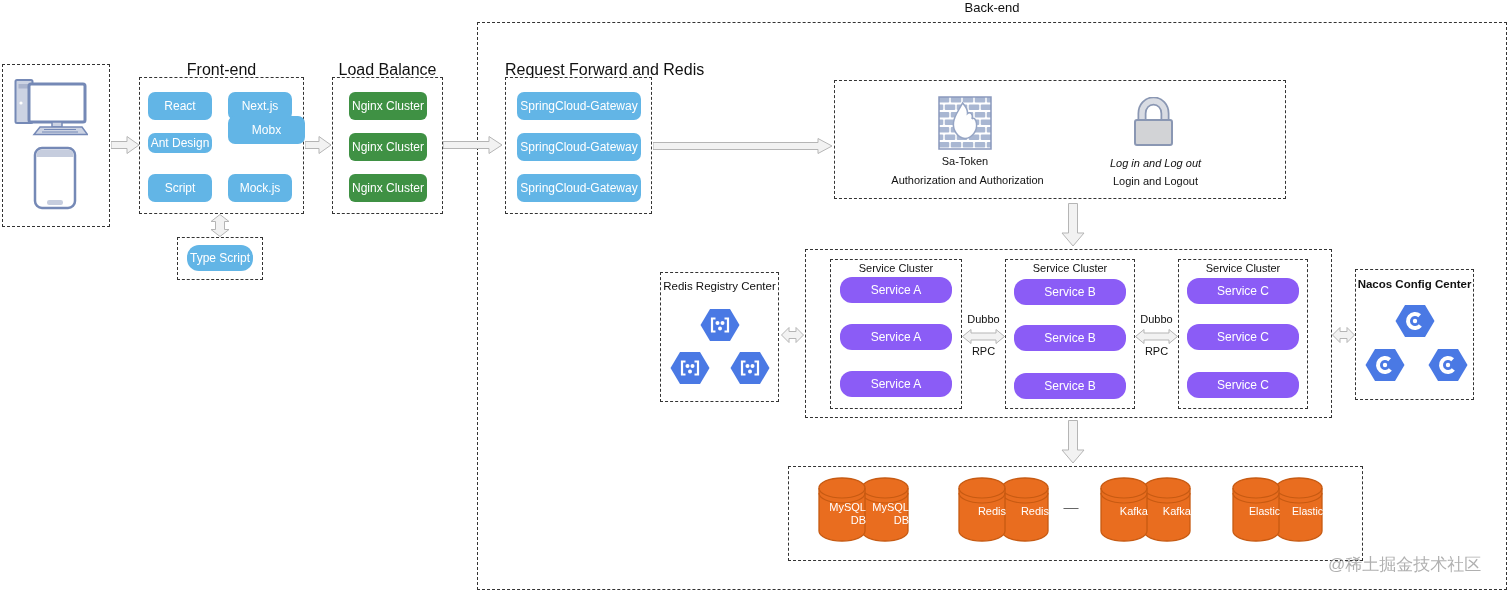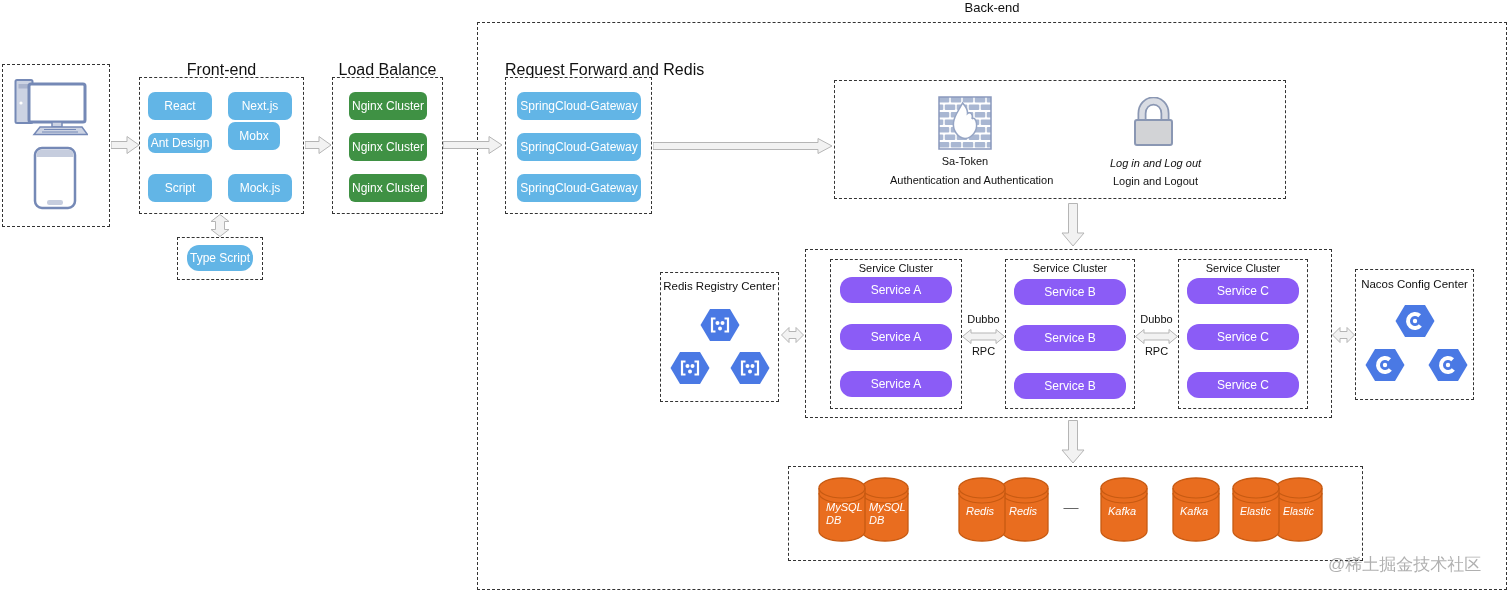--- a/index.html
+++ b/index.html
@@ -13,22 +13,22 @@
   .btn-blue{background:#62b5e6;border-radius:7px;}
   .btn-green{background:#3f9144;border-radius:6px;}
   .btn-dark{background:#8b5cf6;border-radius:12px;}
   .arrow{position:absolute;}
   .arrow polygon,.arrow path{fill:#f2f2f2;stroke:#b5b5b5;stroke-width:1;}
   .icon{position:absolute;}
   .cylgroup{position:absolute;display:flex;}
   .cyl{position:relative;width:48px;height:65px;}
   .cyl + .cyl{margin-left:-5px;z-index:0;}
   .cyl:first-child{z-index:1;}
-  .cyl .lbl{position:absolute;top:24px;left:8px;width:100%;text-align:left;color:#fff;
-            font-size:11px;line-height:1.15;font-style:italic;}
+  .cyl .lbl{position:absolute;top:24px;left:0;width:100%;text-align:right;color:#fff;
+            font-size:11px;line-height:1.15;}
   .watermark{position:absolute;font-size:17px;color:rgba(150,150,150,0.75);white-space:nowrap;}
 </style>
 </head>
 <body>
 
 <div class="canvas">
 
   <div class="stitle" style="left:477px;top:0px;width:1030px;font-size:13px;">Back-end</div>
   <div class="dbox" style="left:477px;top:22px;width:1030px;height:568px;"></div>
 
@@ -51,21 +51,21 @@
 
   <svg class="arrow" style="left:111px;top:136px;" width="29" height="18" viewBox="0 0 29 18">
     <polygon points="0,5.5 16,5.5 16,0.5 28,9 16,17.5 16,12.5 0,12.5"></polygon>
   </svg>
 
   <div class="stitle" style="left:139px;top:61px;width:165px;">Front-end</div>
   <div class="dbox" style="left:139px;top:77px;width:165px;height:137px;"></div>
   <div class="btn btn-blue" style="left:148px;top:92px;width:64px;height:28px;">React</div>
   <div class="btn btn-blue" style="left:228px;top:92px;width:64px;height:28px;">Next.js</div>
   <div class="btn btn-blue" style="left:148px;top:133px;width:64px;height:20px;">Ant Design</div>
-  <div class="btn btn-blue" style="left:228px;top:122px;width:52px;height:28px;">Mobx</div>
+  <div class="btn btn-blue" style="left:228px;top:116px;width:77px;height:28px;">Mobx</div>
   <div class="btn btn-blue" style="left:148px;top:174px;width:64px;height:28px;">Script</div>
   <div class="btn btn-blue" style="left:228px;top:174px;width:64px;height:28px;">Mock.js</div>
 
   <svg class="arrow" style="left:210px;top:214px;" width="20" height="23" viewBox="0 0 20 23">
     <polygon points="10,0.5 19,7.5 14.5,7.5 14.5,15.5 19,15.5 10,22.5 1,15.5 5.5,15.5 5.5,7.5 1,7.5"></polygon>
   </svg>
   <div class="dbox" style="left:177px;top:237px;width:86px;height:43px;"></div>
   <div class="btn btn-blue" style="left:187px;top:245px;width:66px;height:26px;border-radius:12px;">Type Script</div>
 
   <svg class="arrow" style="left:305px;top:136px;" width="27" height="18" viewBox="0 0 27 18">
@@ -100,21 +100,21 @@
         <rect x="0.75" y="1" width="10.5" height="5.5" rx="1" fill="#a9b7d2"></rect>
         <rect x="-5.25" y="8.5" width="10.5" height="5.5" rx="1" fill="#a9b7d2"></rect>
         <rect x="6.75" y="8.5" width="10.5" height="5.5" rx="1" fill="#a9b7d2"></rect>
       </pattern>
     </defs>
     <rect x="1" y="1" width="52" height="52" fill="url(#bricks)" stroke="#8a99bd" stroke-width="1.5"></rect>
     <path d="M24.5 7 C21 14.5 16.5 18.5 15.5 26.5 C14.5 34.5 20 42 27 42.5 C34 42 39.5 35 38.5 27.5
              C38 23.5 36 21 34 23 C35.5 18.5 32 15 29.5 17.5 C30 13 27 10 24.5 7 Z" fill="#ffffff" stroke="#96a5c4" stroke-width="1.5"></path>
   </svg>
   <div class="caption" style="left:900px;top:155px;width:130px;">Sa-Token</div>
-  <div class="caption" style="left:890px;top:174px;width:155px;">Authentication and Authentication</div>
+  <div class="caption" style="left:890px;top:174px;width:155px;">Authorization and Authorization</div>
   <svg class="icon" style="left:1127px;top:97px;" width="53" height="52" viewBox="0 0 53 52">
     <path d="M15 25 V16.5 C15 9.3 20 4 26.5 4 C33 4 38 9.3 38 16.5 V25" fill="none" stroke="#8a97b3" stroke-width="9"></path>
     <path d="M15 25 V16.5 C15 9.3 20 4 26.5 4 C33 4 38 9.3 38 16.5 V25" fill="none" stroke="#d9dce3" stroke-width="5.5"></path>
     <rect x="8" y="23" width="37" height="25" rx="2" fill="#d2d3d6" stroke="#8a97b3" stroke-width="2"></rect>
   </svg>
   <div class="caption" style="left:1078px;top:157px;width:155px;font-style:italic;">Log in and Log out</div>
   <div class="caption" style="left:1078px;top:175px;width:155px;">Login and Logout</div>
 
   <svg class="arrow" style="left:1061px;top:203px;" width="24" height="44" viewBox="0 0 24 44">
     <polygon points="7.5,0.5 16.5,0.5 16.5,30 23,30 12,43 1,30 7.5,30"></polygon>
@@ -181,21 +181,21 @@
   <div class="caption" style="left:1180px;top:262px;width:126px;">Service Cluster</div>
   <div class="btn btn-dark" style="left:1187px;top:278px;width:112px;height:26px;">Service C</div>
   <div class="btn btn-dark" style="left:1187px;top:324px;width:112px;height:26px;">Service C</div>
   <div class="btn btn-dark" style="left:1187px;top:372px;width:112px;height:26px;">Service C</div>
 
   <svg class="arrow" style="left:1332px;top:327px;" width="23" height="16" viewBox="0 0 23 16">
     <polygon points="0.5,8 8,0.5 8,4.5 15,4.5 15,0.5 22.5,8 15,15.5 15,11.5 8,11.5 8,15.5"></polygon>
   </svg>
 
   <div class="dbox" style="left:1355px;top:269px;width:119px;height:131px;"></div>
-  <div class="caption" style="left:1357px;top:278px;width:115px;font-size:11.5px;">Nacos Config Center</div>
+  <div class="caption" style="left:1357px;top:278px;width:115px;font-size:11.5px;font-weight:bold;">Nacos Config Center</div>
   <svg class="icon" style="left:1395px;top:304px;" width="40" height="34" viewBox="0 0 40 34">
     <polygon points="10,1 30,1 39.5,17 30,33 10,33 0.5,17" fill="#4a79e4"></polygon>
     <circle cx="20" cy="17" r="7" fill="none" stroke="#ffffff" stroke-width="4" stroke-dasharray="33 11" transform="rotate(40 20 17)"></circle>
     <circle cx="20" cy="17" r="2.2" fill="#ffffff"></circle>
   </svg>
   <svg class="icon" style="left:1365px;top:348px;" width="40" height="34" viewBox="0 0 40 34">
     <polygon points="10,1 30,1 39.5,17 30,33 10,33 0.5,17" fill="#4a79e4"></polygon>
     <circle cx="20" cy="17" r="7" fill="none" stroke="#ffffff" stroke-width="4" stroke-dasharray="33 11" transform="rotate(40 20 17)"></circle>
     <circle cx="20" cy="17" r="2.2" fill="#ffffff"></circle>
   </svg>
@@ -244,21 +244,21 @@
         <path d="M1 11 C1 5.5 11 1 24 1 C37 1 47 5.5 47 11 L47 54 C47 59.5 37 64 24 64 C11 64 1 59.5 1 54 Z" fill="#e96d1f" stroke="#c75a12" stroke-width="1.3"></path>
         <path d="M1 11 C1 16.5 11 21 24 21 C37 21 47 16.5 47 11" fill="none" stroke="#c75a12" stroke-width="1.2"></path>
         <path d="M1 16 C1 21.5 11 26 24 26 C37 26 47 21.5 47 16" fill="none" stroke="#c75a12" stroke-width="1.2"></path>
       </svg>
       <div class="lbl" style="top:28px;">Redis</div>
     </div>
   </div>
 
   <div class="caption" style="left:1060px;top:498px;width:22px;font-size:15px;color:#666;">—</div>
 
-  <div class="cylgroup" style="left:1100px;top:477px;gap:29px;">
+  <div class="cylgroup" style="left:1100px;top:477px;">
     <div class="cyl">
       <svg width="48" height="65" viewBox="0 0 48 65">
         <path d="M1 11 C1 5.5 11 1 24 1 C37 1 47 5.5 47 11 L47 54 C47 59.5 37 64 24 64 C11 64 1 59.5 1 54 Z" fill="#e96d1f" stroke="#c75a12" stroke-width="1.3"></path>
         <path d="M1 11 C1 16.5 11 21 24 21 C37 21 47 16.5 47 11" fill="none" stroke="#c75a12" stroke-width="1.2"></path>
         <path d="M1 16 C1 21.5 11 26 24 26 C37 26 47 21.5 47 16" fill="none" stroke="#c75a12" stroke-width="1.2"></path>
       </svg>
       <div class="lbl" style="top:28px;">Kafka</div>
     </div>
     <div class="cyl">
       <svg width="48" height="65" viewBox="0 0 48 65">

